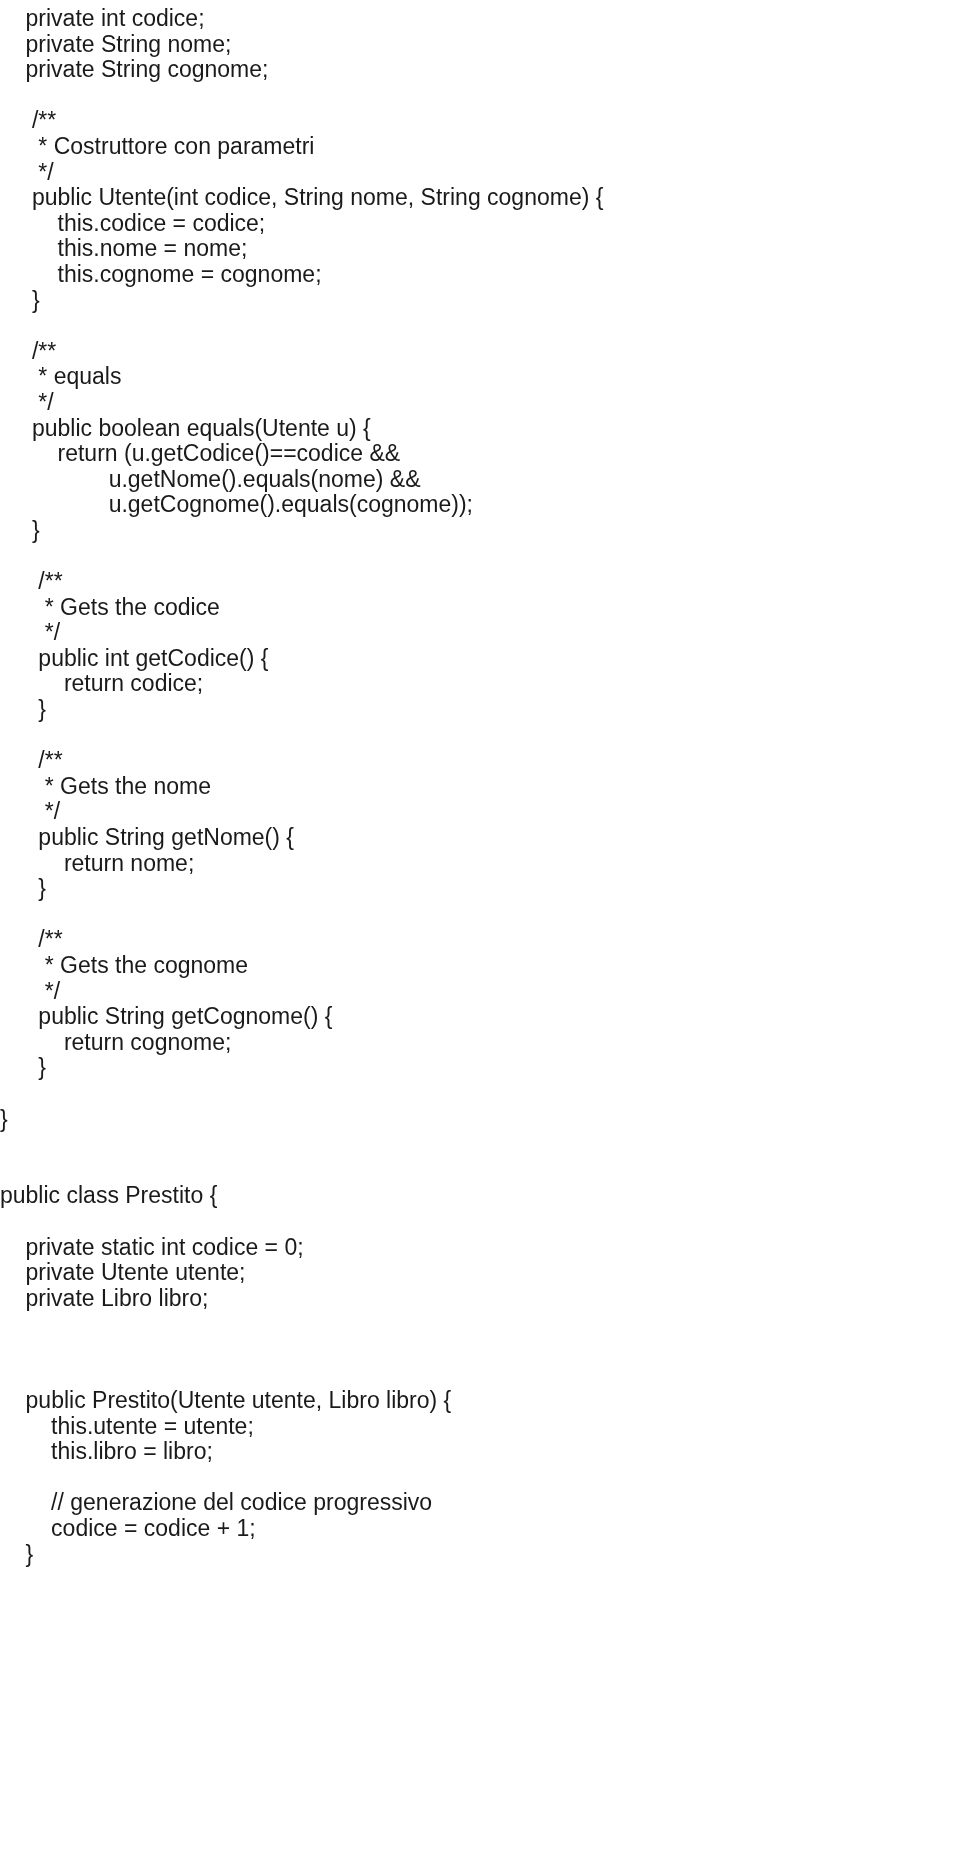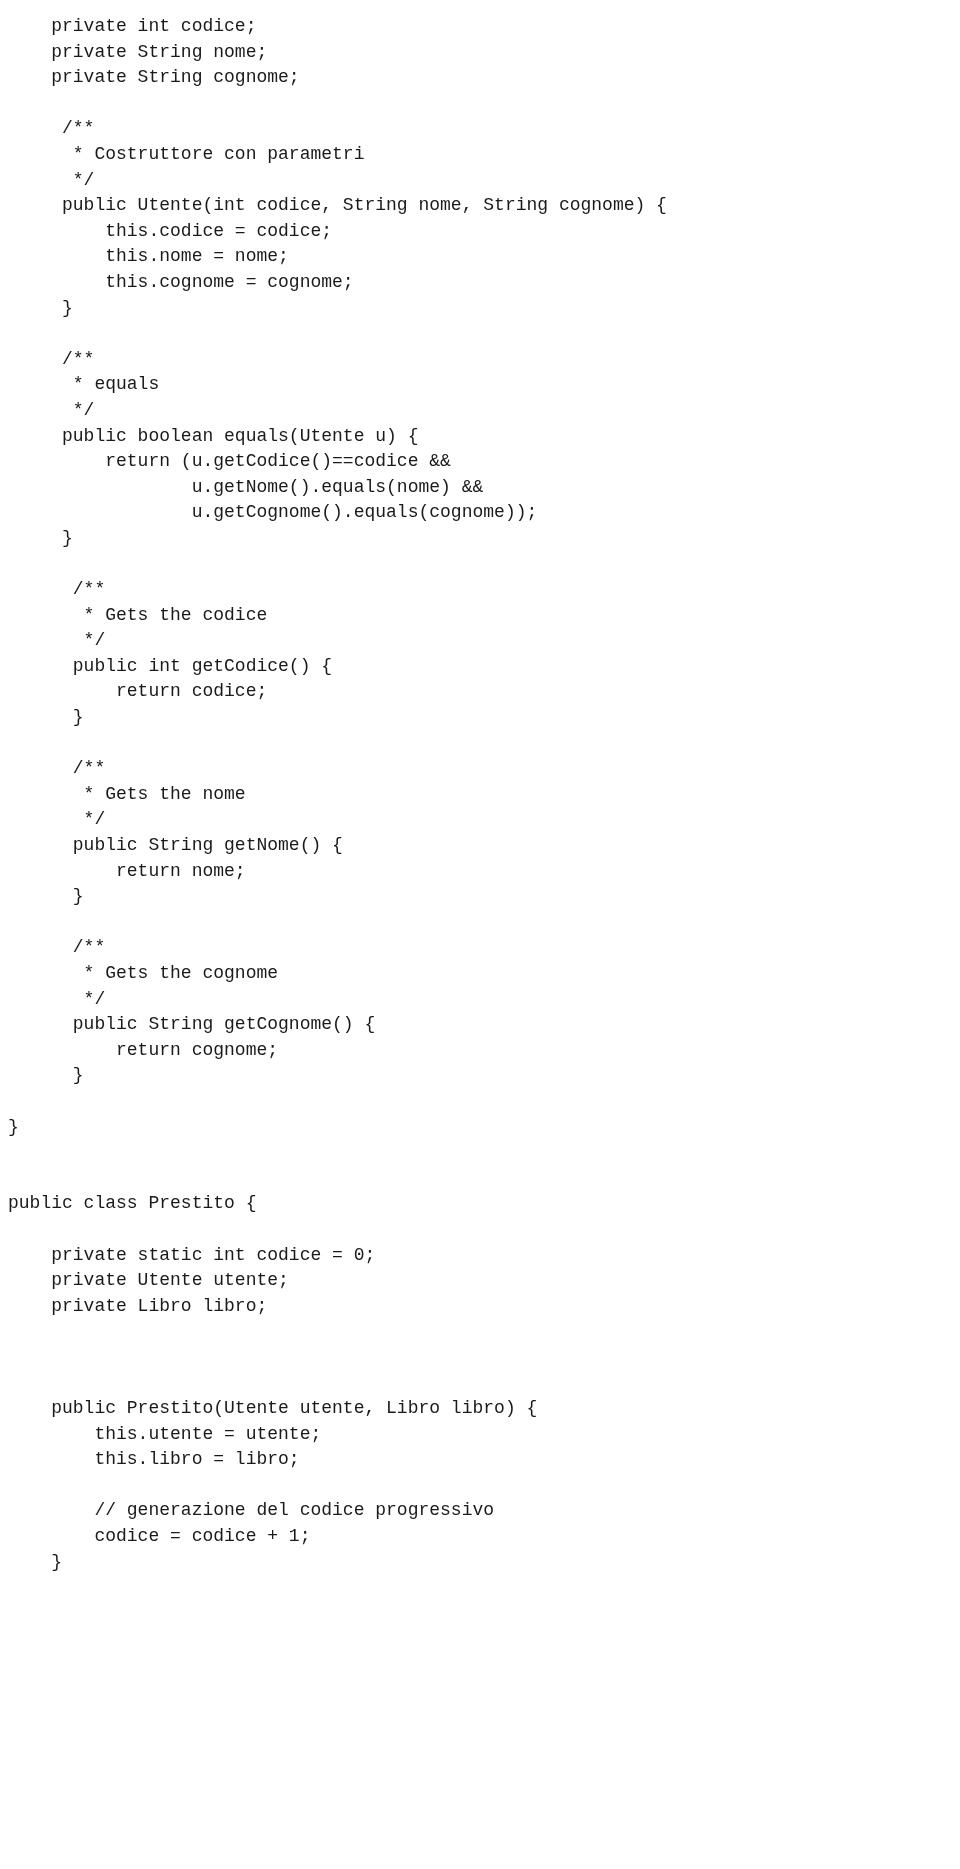--- a/index.html
+++ b/index.html
@@ -16,24 +16,24 @@
   }
   .page {
     position: relative;
     width: 960px;
     height: 1869px;
     background: #ffffff;
     box-sizing: border-box;
     padding: 6px 0 0 0;
   }
   .code-listing {
-    margin: 8px;
+    margin: 0;
     padding: 0;
-    font-family: Liberation Mono, monospace;
-    font-size: 18px;
+    font-family: Liberation Sans, sans-serif;
+    font-size: 23px;
     line-height: 25.6px;
     color: #1a1a1a;
     white-space: pre;
     letter-spacing: 0px;
     -webkit-font-smoothing: antialiased;
   }
   .code-line {
     display: block;
     white-space: pre;
     min-height: 25.6px;

